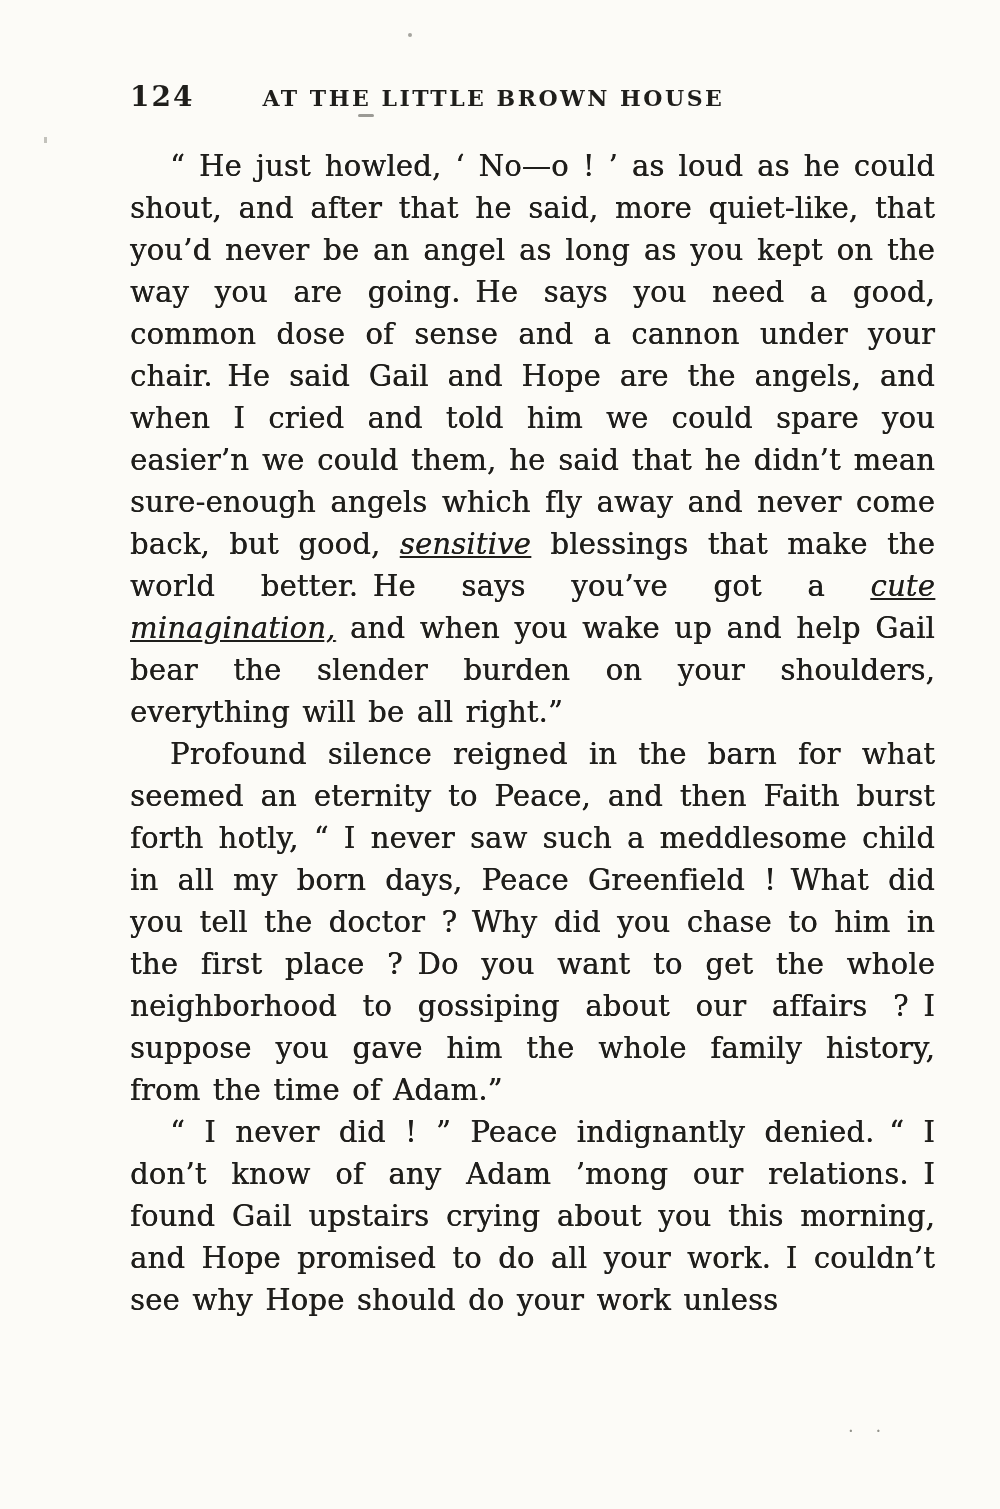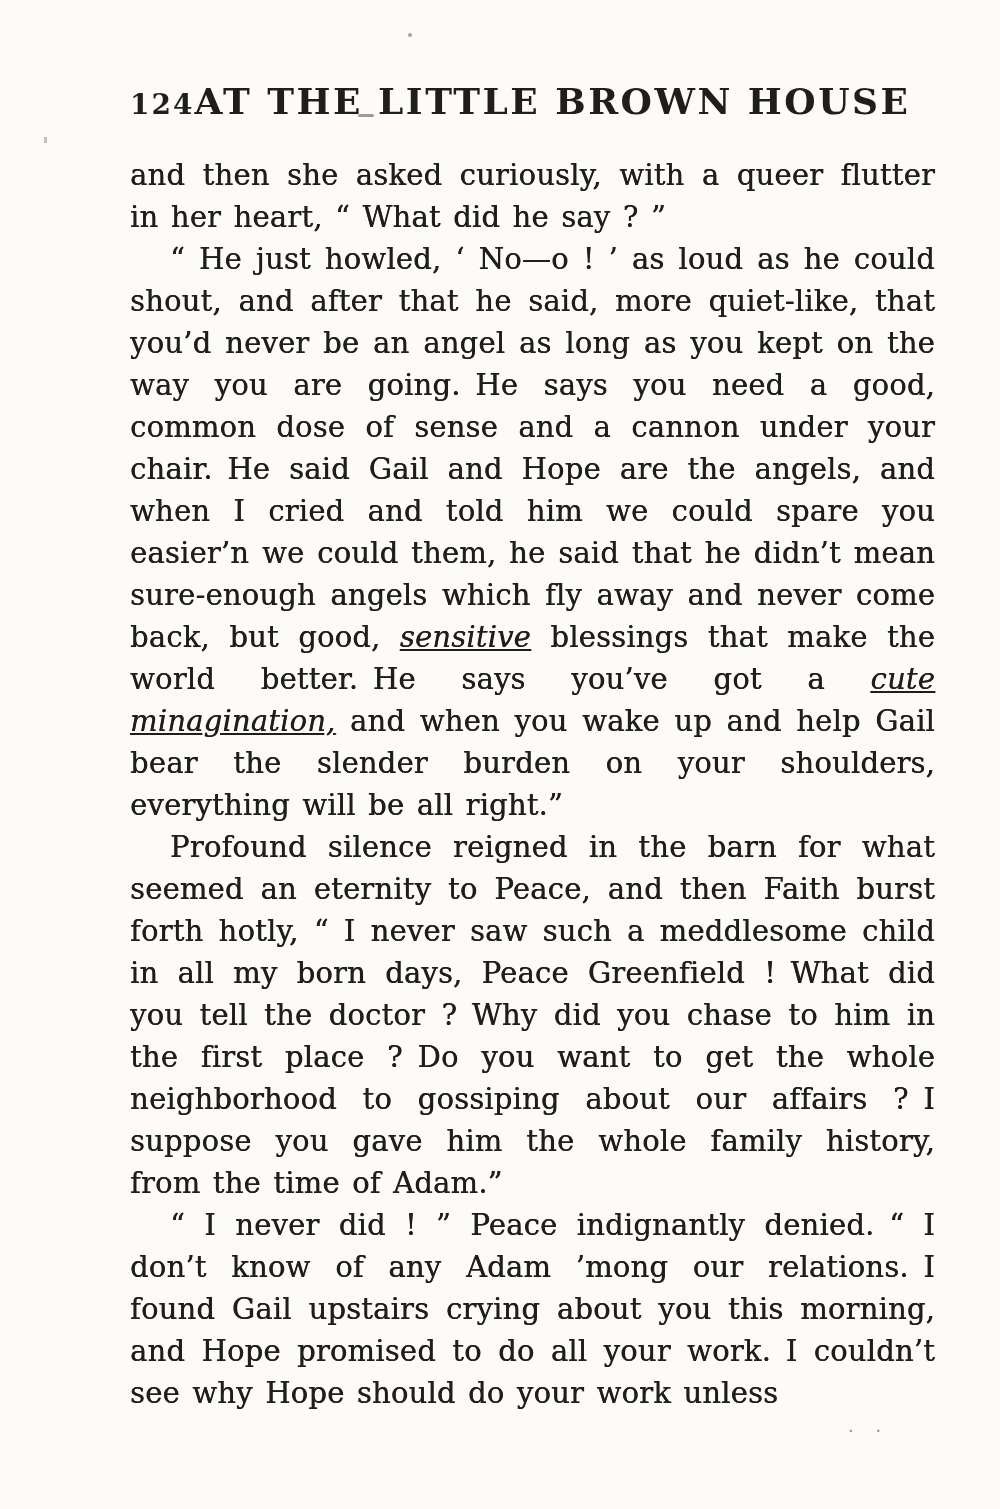--- a/index.html
+++ b/index.html
@@ -22,21 +22,22 @@
     display: flex;
     align-items: baseline;
     font-weight: bold;
     white-space: nowrap;
   }
   .pagenum {
     font-size: 28px;
     letter-spacing: 2px;
   }
   .running-title {
-    font-size: 36px;
+    font-size: 22px;
+    margin-left: 68px;
     letter-spacing: 2.5px;
   }
   .text-block {
     margin-top: 32px;
     width: 805px;
     text-align: justify;
     font-size: 29px;
     line-height: 42px;
     word-spacing: 3px;
     letter-spacing: 0.2px;
@@ -103,21 +104,20 @@
     <span class="running-title">AT THE LITTLE BROWN HOUSE</span>
   </div>
 
   <div class="artifact-dash"></div>
   <div class="artifact-speck-top"></div>
   <div class="artifact-speck-left"></div>
   <div class="artifact-dots-bottom">· ·</div>
 
   <div class="text-block">
 
-    <p class="noindent"><span>and then she asked curiously, with a queer flutter in her heart, “&nbsp;What did he say&nbsp;?&nbsp;”</span></p>
 
     <p><span>“&nbsp;He just howled, ‘&nbsp;No—o&nbsp;!&nbsp;’ as loud as he could shout, and after that he said, more quiet-like, that you’d never be an angel as long as you kept on the way you are going. He says you need a good, common dose of sense and a cannon under your chair. He said Gail and Hope are the angels, and when I cried and told him we could spare you easier’n we could them, he said that he didn’t mean sure-enough angels which fly away and never come back, but good, </span><span class="it">sensitive</span><span> blessings that make the world better. He says you’ve got a </span><span class="it">cute minagination,</span><span> and when you wake up and help Gail bear the slender burden on your shoulders, everything will be all right.”</span></p>
 
     <p><span>Profound silence reigned in the barn for what seemed an eternity to Peace, and then Faith burst forth hotly, “&nbsp;I never saw such a meddlesome child in all my born days, Peace Greenfield&nbsp;! What did you tell the doctor&nbsp;? Why did you chase to him in the first place&nbsp;? Do you want to get the whole neighborhood to gossiping about our affairs&nbsp;? I suppose you gave him the whole family history, from the time of Adam.”</span></p>
 
     <p><span>“&nbsp;I never did&nbsp;!&nbsp;” Peace indignantly denied. “&nbsp;I don’t know of any Adam ’mong our relations. I found Gail upstairs crying about you this morning, and Hope promised to do all your work. I couldn’t see why Hope should do your work unless</span></p>
 
   </div>
 
 </div>

